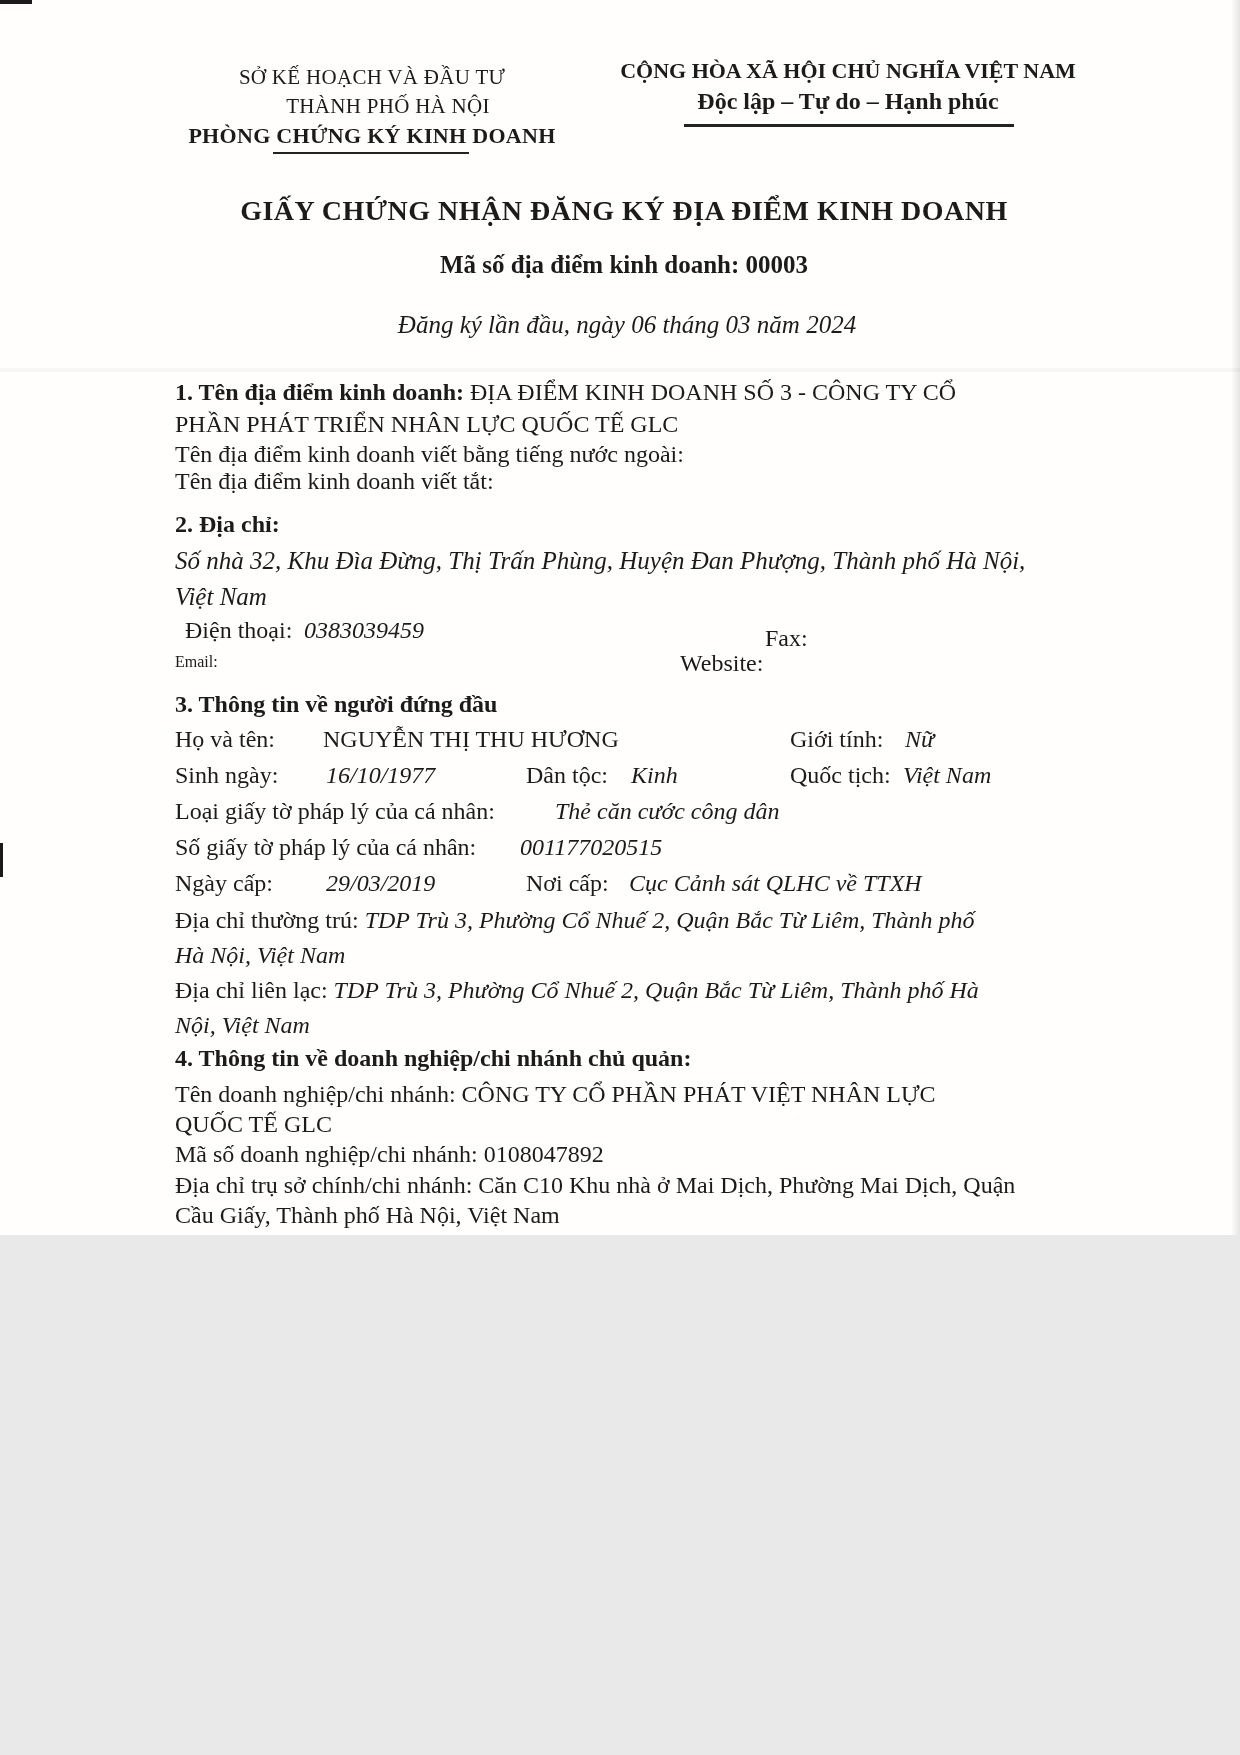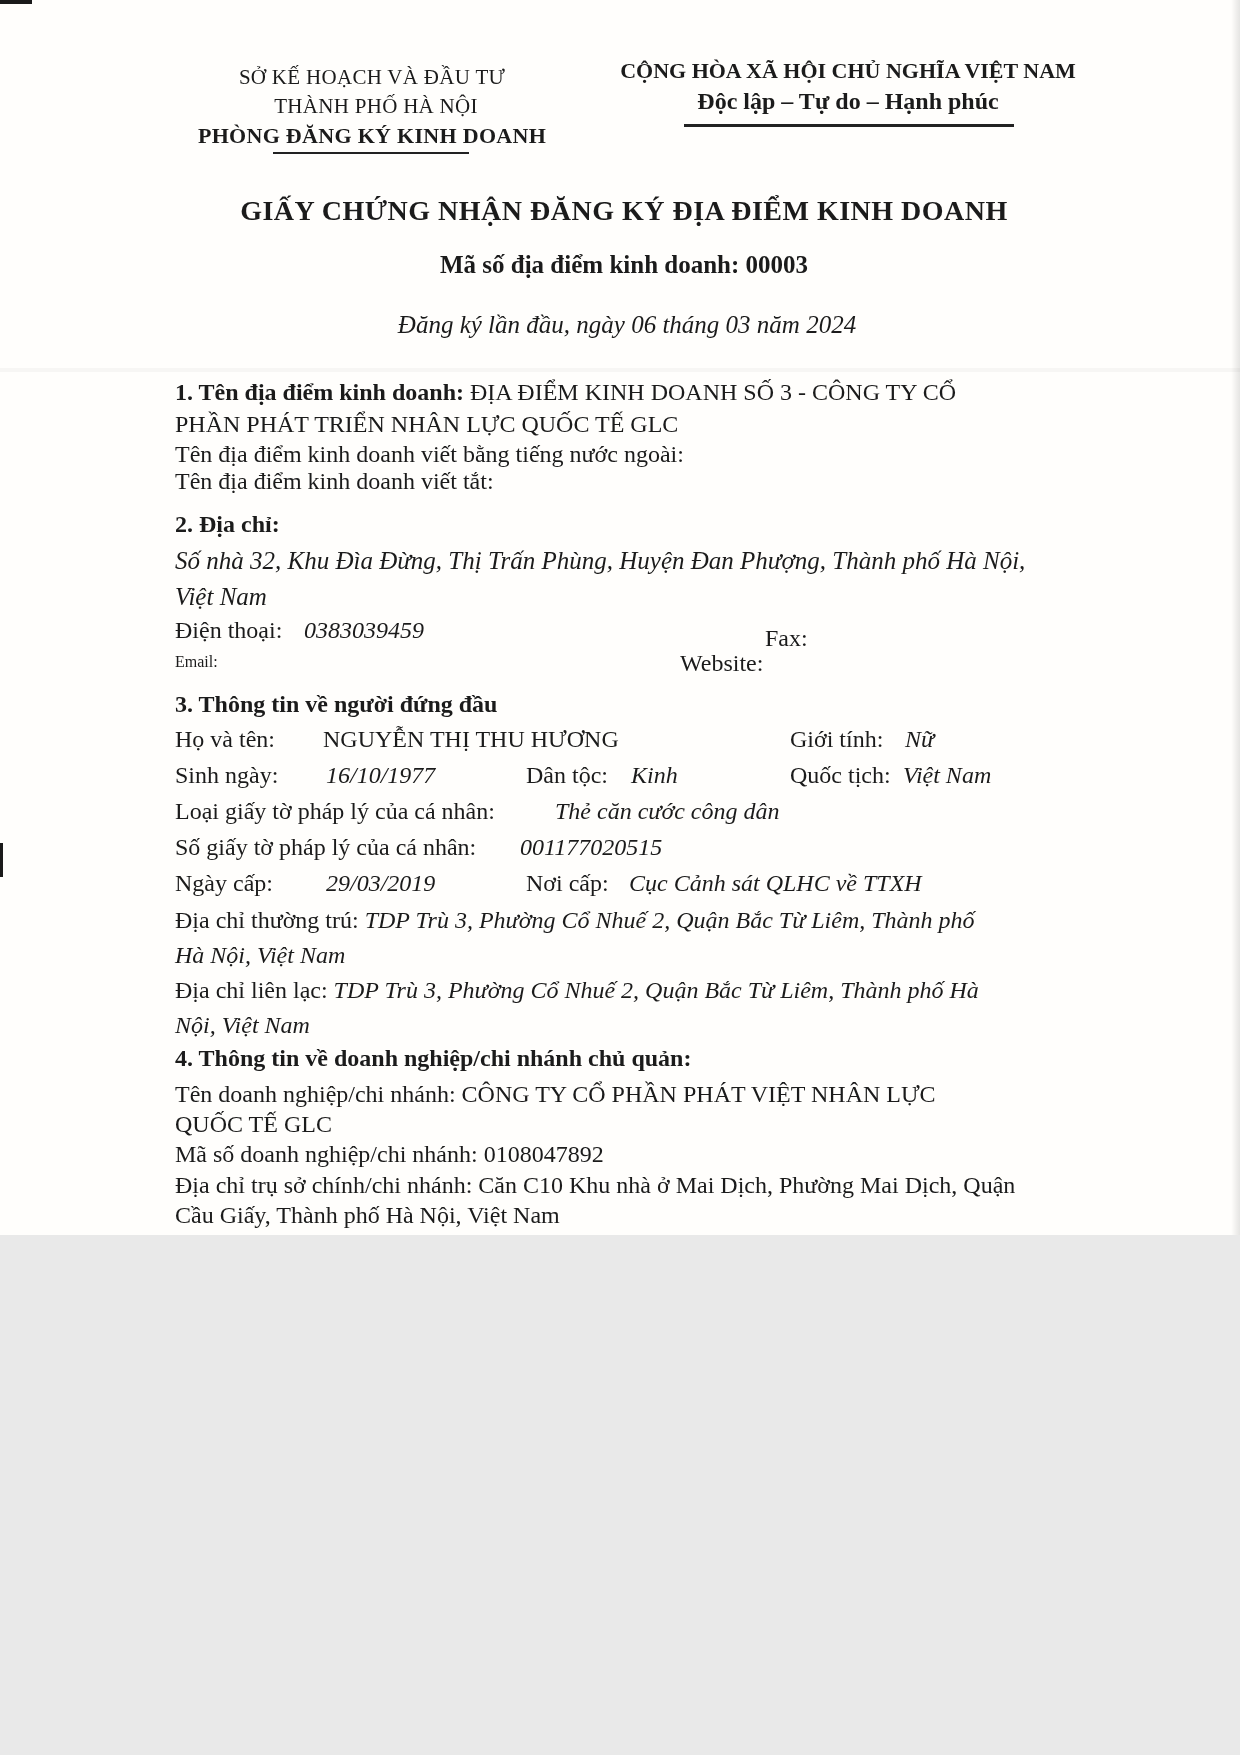--- a/index.html
+++ b/index.html
@@ -37,22 +37,22 @@
 <body>
 
 <div class="page">
 
   <div class="artifact" style="left:0;top:0;width:32px;height:4px;"></div>
   <div class="artifact" style="left:0;top:843px;width:3px;height:34px;"></div>
   <div class="band" style="top:368px;height:4px;"></div>
   <div class="edge-shade"></div>
 
   <div class="ln ctr hdr" style="left:372px;top:65px;">SỞ KẾ HOẠCH VÀ ĐẦU TƯ</div>
-  <div class="ln ctr hdr" style="left:376px;top:94px;">THÀNH PHỐ HÀ NỘI</div>
-  <div class="ln ctr hdr b" style="left:372px;top:123px;font-size:22px;">PHÒNG ĐĂNG KÝ KINH DOANH</div>
+  <div class="ln ctr hdr" style="left:388px;top:94px;">THÀNH PHỐ HÀ NỘI</div>
+  <div class="ln ctr hdr b" style="left:372px;top:123px;font-size:22px;">PHÒNG CHỨNG KÝ KINH DOANH</div>
   <div class="rule" style="left:273px;top:152px;width:196px;"></div>
 
   <div class="ln ctr b" style="left:848px;top:58px;font-size:22px;">CỘNG HÒA XÃ HỘI CHỦ NGHĨA VIỆT NAM</div>
   <div class="ln ctr b" style="left:848px;top:87px;font-size:24px;">Độc lập – Tự do – Hạnh phúc</div>
   <div class="rule" style="left:684px;top:124px;width:330px;height:3px;"></div>
 
   <div class="ln ctr b" style="left:624px;top:194px;font-size:28px;letter-spacing:.5px;">GIẤY CHỨNG NHẬN ĐĂNG KÝ ĐỊA ĐIỂM KINH DOANH</div>
   <div class="ln ctr b" style="left:624px;top:250px;font-size:25px;">Mã số địa điểm kinh doanh: 00003</div>
   <div class="ln ctr i" style="left:627px;top:310px;font-size:25px;">Đăng ký lần đầu, ngày 06 tháng 03 năm 2024</div>
 
@@ -62,21 +62,21 @@
   </div>
   <div class="ln" style="left:175px;top:410px;">PHẦN PHÁT TRIỂN NHÂN LỰC QUỐC TẾ GLC</div>
   <div class="ln" style="left:175px;top:440px;">Tên địa điểm kinh doanh viết bằng tiếng nước ngoài:</div>
   <div class="ln" style="left:175px;top:467px;">Tên địa điểm kinh doanh viết tắt:</div>
 
   <div class="ln b" style="left:175px;top:510px;">2. Địa chỉ:</div>
   <div class="ln i" style="left:175px;top:546px;font-size:25px;">Số nhà 32, Khu Đìa Đừng, Thị Trấn Phùng, Huyện Đan Phượng, Thành phố Hà Nội,</div>
   <div class="ln i" style="left:175px;top:582px;font-size:25px;">Việt Nam</div>
 
   <div>
-    <span class="sp" style="left:175px;top:617px;font-size:24px;">Điện thoại:</span>
+    <span class="sp" style="left:185px;top:617px;font-size:24px;">Điện thoại:</span>
     <span class="sp i" style="left:304px;top:617px;font-size:24px;">0383039459</span>
     <span class="sp" style="left:765px;top:625px;font-size:24px;">Fax:</span>
   </div>
   <div>
     <span class="sp" style="left:175px;top:653px;font-size:16px;">Email:</span>
     <span class="sp" style="left:680px;top:650px;font-size:24px;">Website:</span>
   </div>
 
   <div class="ln b" style="left:175px;top:690px;">3. Thông tin về người đứng đầu</div>
 

